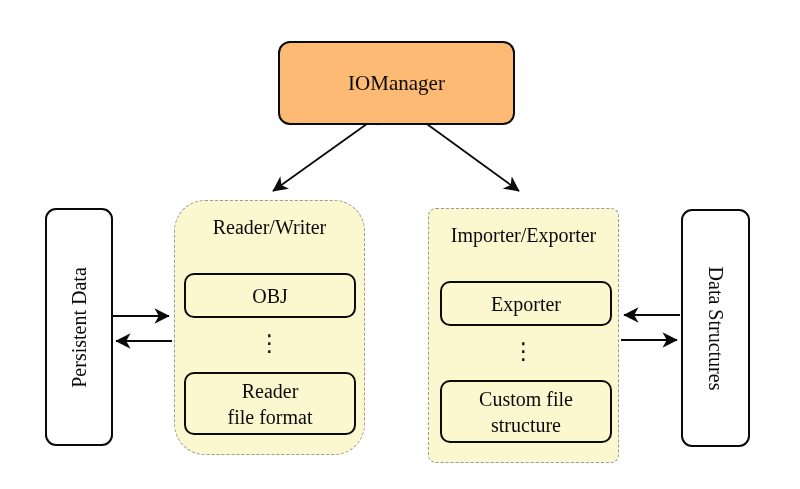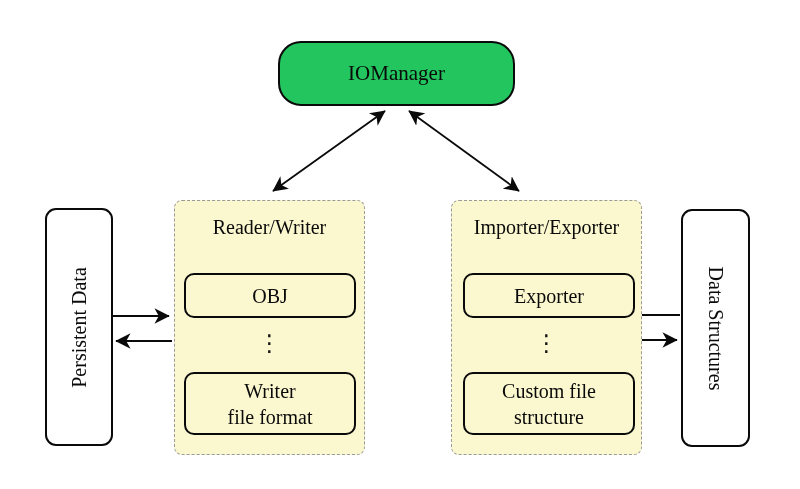--- a/index.html
+++ b/index.html
@@ -19,40 +19,40 @@
   svg.arrow-layer {
     position: absolute;
     left: 0; top: 0;
     width: 800px; height: 489px;
     pointer-events: none;
   }
   
   .node-io {
     position: absolute;
     left: 278px; top: 41px;
-    width: 237px; height: 65px;
+    width: 237px; height: 84px;
     box-sizing: border-box;
-    background: #22c55e;
+    background: #fdba74;
     border: 2.5px solid #0a0a0a;
-    border-radius: 23px;
+    border-radius: 12px;
     display: flex; align-items: center; justify-content: center;
     font-size: 21px;
   }
   
   .panel {
     position: absolute;
     top: 200px;
     width: 191px; height: 255px;
     box-sizing: border-box;
     background: #fbf7cf;
     border: 1.5px dashed #9a9a9a;
     border-radius: 8px;
   }
-  .panel-left  { left: 174px; }
-  .panel-right { left: 451px; }
+  .panel-left  { left: 174px; border-radius: 31px; }
+  .panel-right { left: 428px; margin-top: 8px; }
   .panel-title {
     position: absolute;
     top: 13px; left: 0; right: 0;
     text-align: center;
     font-size: 20px;
     line-height: 26px;
   }
   .inner-box {
     position: absolute;
     left: 9px;
@@ -125,21 +125,21 @@
     <span>IOManager</span>
   </div>
 
   <div class="panel panel-left">
     <div class="panel-title">Reader/Writer</div>
     <div class="inner-box inner-top">
       <span>OBJ</span>
     </div>
     <div class="dots">⋮</div>
     <div class="inner-box inner-bottom">
-      <span>Writer
+      <span>Reader
 file format</span>
     </div>
   </div>
 
   <div class="panel panel-right">
     <div class="panel-title">Importer/Exporter</div>
     <div class="inner-box inner-top">
       <span>Exporter</span>
     </div>
     <div class="dots">⋮</div>

